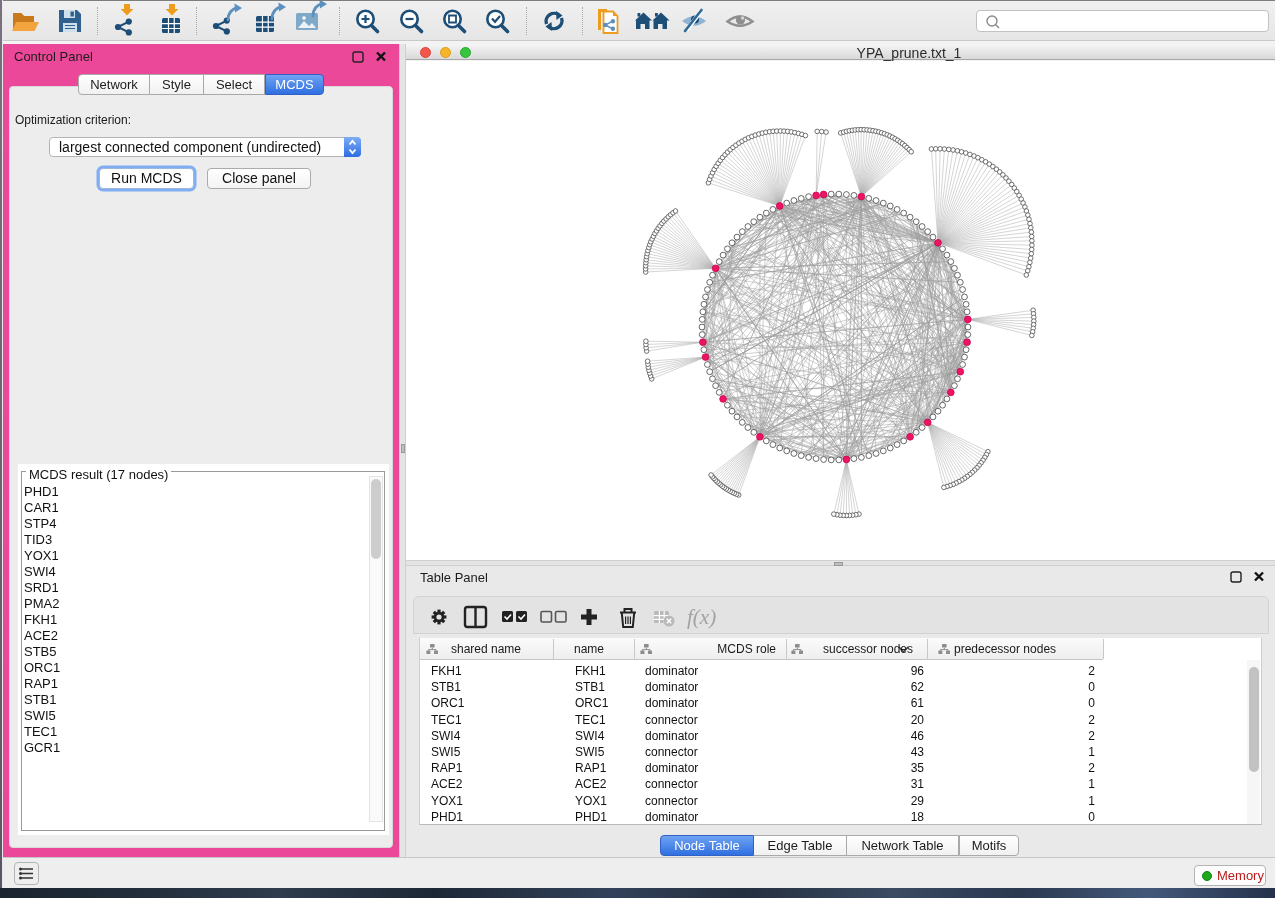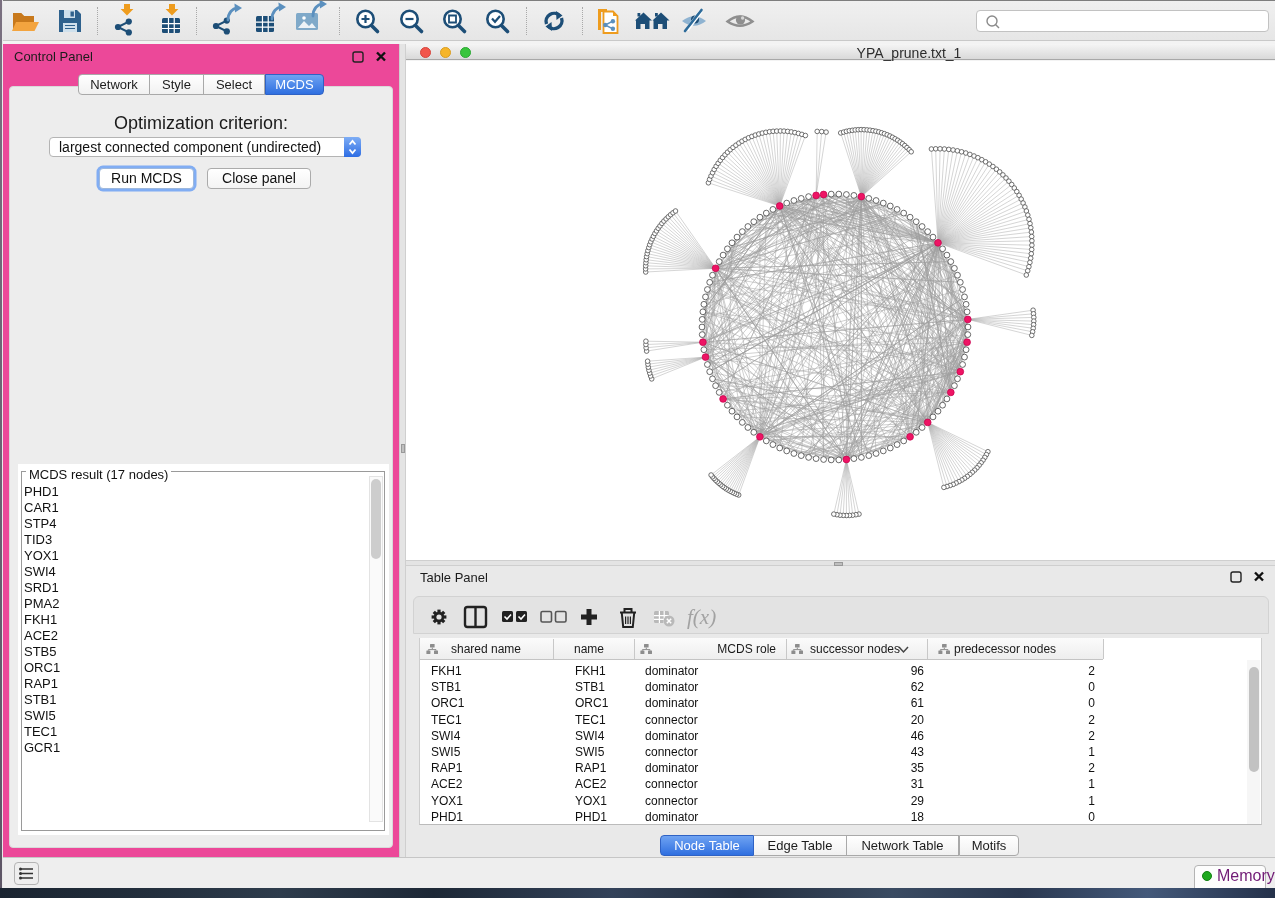--- a/index.html
+++ b/index.html
@@ -9,21 +9,21 @@
 .tsep{position:absolute;top:6px;height:28px;width:0;border-left:1px dotted #a9a9a9}
 #searchbox{left:973px;top:9px;width:293px;height:22px;background:#fff;border:1px solid #c2c2c2;border-radius:4px}
 #mainbg{left:3px;top:41px;width:1272px;height:850px;background:#f3f3f3}
 #cpanel{left:3px;top:44px;width:396px;height:814px;background:#ec4899}
 #cpanel .title{position:absolute;left:11px;top:5px;font-size:13px;color:#1c1c1c}
 .winbtns{position:absolute;top:6px;font-size:12px;color:#111}
 #tabs{position:absolute;left:75px;top:30px;height:21px;z-index:3}
 .tab{position:absolute;top:0;height:21px;border:1px solid #a9a9a9;background:linear-gradient(#ffffff,#f1f1f1);color:#1c1c1c;font-size:13px;text-align:center;line-height:19px}
 .tab.sel{background:linear-gradient(#6fa3f2,#2f6fe0);border-color:#2f62c4;color:#fff}
 #cpcontent{position:absolute;left:6px;top:42px;width:384px;height:762px;background:#ededed;border:1px solid #d9d9d9;border-radius:4px}
-#optlabel{position:absolute;left:0;top:69px;width:396px;text-align:center;font-size:18px;color:#1a1a1a}
+#optlabel{position:absolute;left:12px;top:69px;width:396px;font-size:12px;color:#1a1a1a}
 #dropdown{position:absolute;left:46px;top:93px;width:312px;height:20px;background:#fff;border:1px solid #b4b4b4;border-radius:4px;font-size:14px;color:#111;line-height:18px;padding-left:9px}
 #ddbtn{position:absolute;right:-1px;top:-1px;width:17px;height:20px;border-radius:0 4px 4px 0;background:linear-gradient(#7eadf5,#2d6de4)}
 #runbtn{position:absolute;left:96px;top:124px;width:95px;height:21px;background:#fff;border:1px solid #9db8dd;border-radius:4px;box-shadow:0 0 0 2.5px rgba(92,151,244,0.75);font-size:14px;text-align:center;line-height:19px;color:#111}
 #closebtn{position:absolute;left:204px;top:124px;width:104px;height:21px;background:linear-gradient(#ffffff,#f3f3f3);border:1px solid #ababab;border-radius:4px;font-size:14px;text-align:center;line-height:19px;color:#111}
 #mcdsbox{position:absolute;left:15px;top:420px;width:371px;height:371px;background:#fff}
 #mcdsborder{position:absolute;left:3px;top:7px;width:364px;height:360px;border:1px solid #9a9a9a}
 #mcdslabel{position:absolute;left:4px;top:-5px;background:#fff;padding:0 3px;font-size:13px;color:#111}
 #mcdslist{position:absolute;left:6px;top:20px;font-size:13px;color:#111;line-height:16px}
 #mcdsscroll{position:absolute;right:6px;top:12px;width:14px;height:346px;background:#fafafa;border:1px solid #e3e3e3}
 #mcdsthumb{position:absolute;left:1px;top:2px;width:10px;height:80px;background:#cdcdcd;border-radius:5px}
@@ -46,21 +46,21 @@
 .trow{height:16.2px;font-size:12px;color:#111;position:relative}
 .trow span{position:absolute;white-space:nowrap}
 .c1{left:11px}.c2{left:155px}.c3{left:225px}.c4{left:365px;width:139px;text-align:right}.c5{left:511px;width:164px;text-align:right}
 #tscroll{position:absolute;right:1px;top:0;width:13px;height:165px;background:#f6f6f6}
 #tthumb{position:absolute;left:1.5px;top:7px;width:10px;height:105px;background:#c2c2c2;border-radius:5px}
 #btabs{position:absolute;left:254px;top:269px;height:21px}
 .btab{position:absolute;top:0;height:21px;border:1px solid #a9a9a9;background:linear-gradient(#ffffff,#f1f1f1);color:#1c1c1c;font-size:13px;text-align:center;line-height:19px}
 .btab.sel{background:linear-gradient(#6fa3f2,#2f6fe0);border-color:#2f62c4;color:#fff}
 #statusbar{left:3px;top:857px;width:1272px;height:31px;background:#eeeeee;border-top:1px solid #c6c6c6}
 #listbtn{position:absolute;left:11px;top:4px;width:25px;height:23px;border:1px solid #b4b4b4;border-radius:4px}
-#membtn{position:absolute;right:9px;top:7px;width:72px;height:33px;background:#fdfdfd;border:1px solid #b4b4b4;border-radius:4px;font-size:16px;color:#701a75;line-height:19px;padding-left:22px}
+#membtn{position:absolute;right:9px;top:7px;width:72px;height:21px;background:#fdfdfd;border:1px solid #b4b4b4;border-radius:4px;font-size:13px;color:#b91c1c;line-height:19px;padding-left:22px}
 #memdot{position:absolute;left:7px;top:5px;width:10px;height:10px;border-radius:50%;background:#1ea81e;border:1px solid #128012}
 #wallpaper{left:0;top:888px;width:1275px;height:10px;background:linear-gradient(90deg,#1a2430,#232f3d 12%,#2e3c4c 22%,#1d2836 34%,#33425a 48%,#242f3f 58%,#3a4b62 70%,#2a3850 80%,#44597a 90%,#24314a)}
 </style></head><body>
 <div id="root">
 <div class="abs" id="mainbg"></div>
 <div class="abs" id="toolbar">
       <div class="tsep" style="left:94px"></div>
       <div class="tsep" style="left:193px"></div>
       <div class="tsep" style="left:336px"></div>
       <div class="tsep" style="left:523px"></div>
@@ -632,21 +632,21 @@
             <rect x="-2" y="-5" width="4.6" height="3.6" rx="0.5"></rect>
             <rect x="-5.6" y="1.6" width="4" height="3.4" rx="0.5"></rect>
             <rect x="2" y="1.6" width="4" height="3.4" rx="0.5"></rect>
             <path d="M0.3 -1.4 V0 M-3.6 1.6 V0.6 H4 V1.6" fill="none" stroke="#8d8d8d" stroke-width="1"></path>
           </g>
           <path d="M479 9 l4.5 5 4.5 -5" fill="none" stroke="#444" stroke-width="1.5"></path>
         </svg>
         <div class="hlabel" style="left:16px;width:100px;text-align:center">shared name</div>
         <div class="hlabel" style="left:119px;width:100px;text-align:center">name</div>
         <div class="hlabel" style="left:256px;width:100px;text-align:right">MCDS role</div>
-        <div class="hlabel" style="left:390px;width:80px;text-align:center">successor nodes</div>
+        <div class="hlabel" style="left:403px;width:80px;text-align:center">successor nodes</div>
         <div class="hlabel" style="left:534px;width:100px;text-align:center">predecessor nodes</div>
   </div>
   <div id="tbody">
         <div class="trow">
           <span class="c1">FKH1</span>
           <span class="c2">FKH1</span>
           <span class="c3">dominator</span>
           <span class="c4">96</span>
           <span class="c5">2</span>
         </div>

